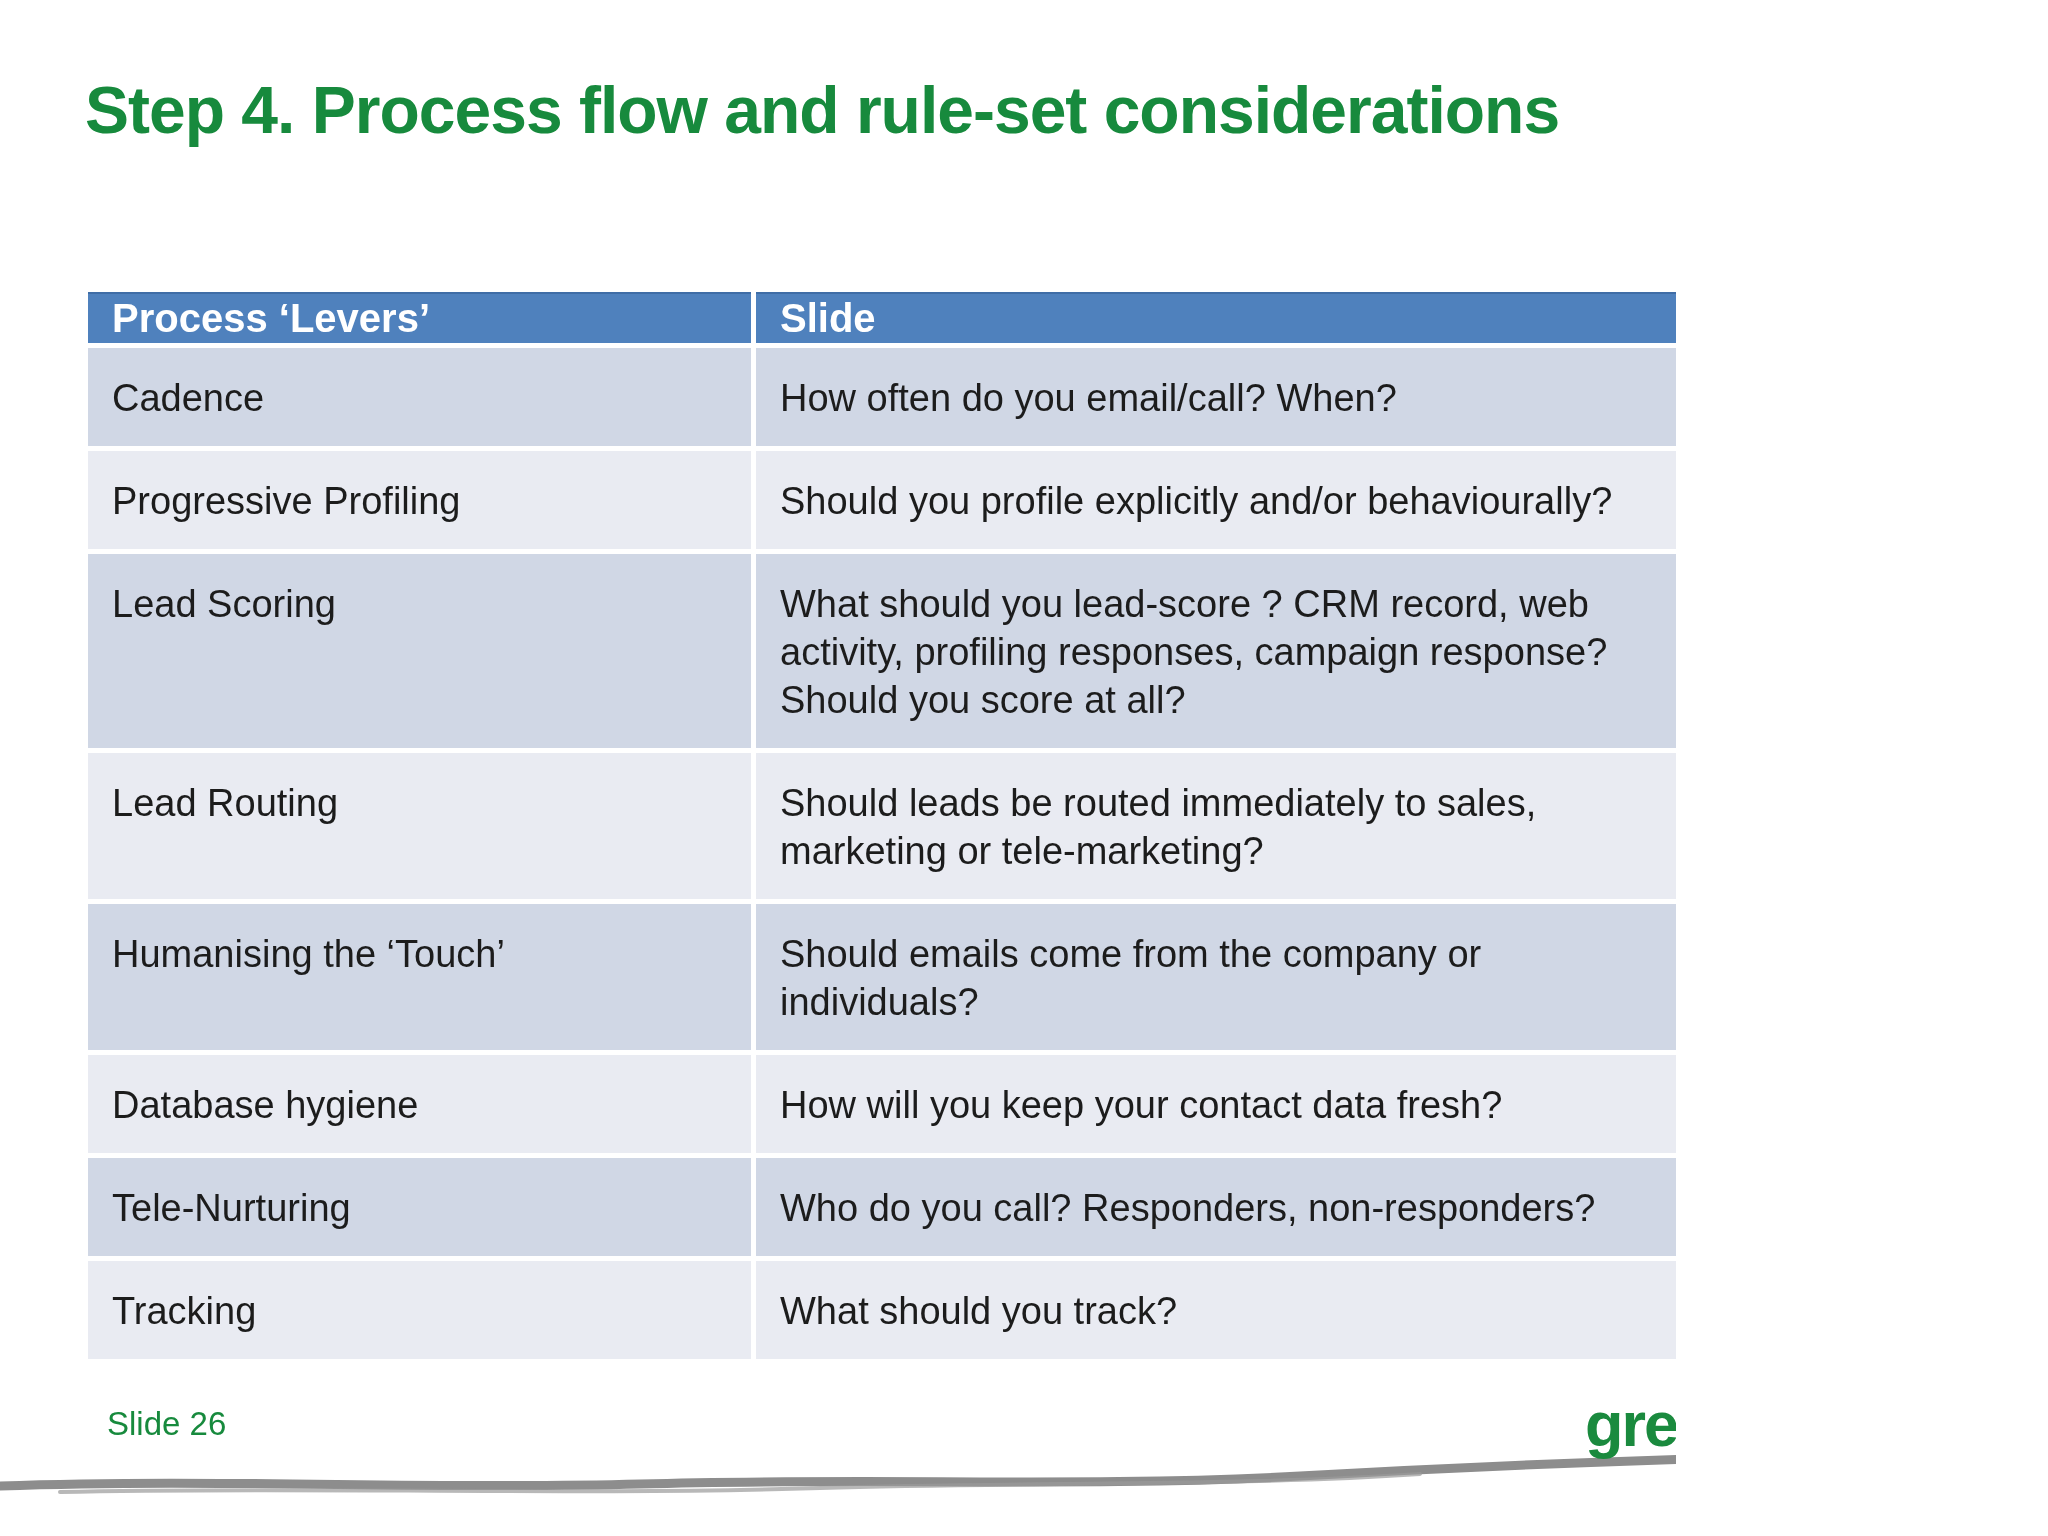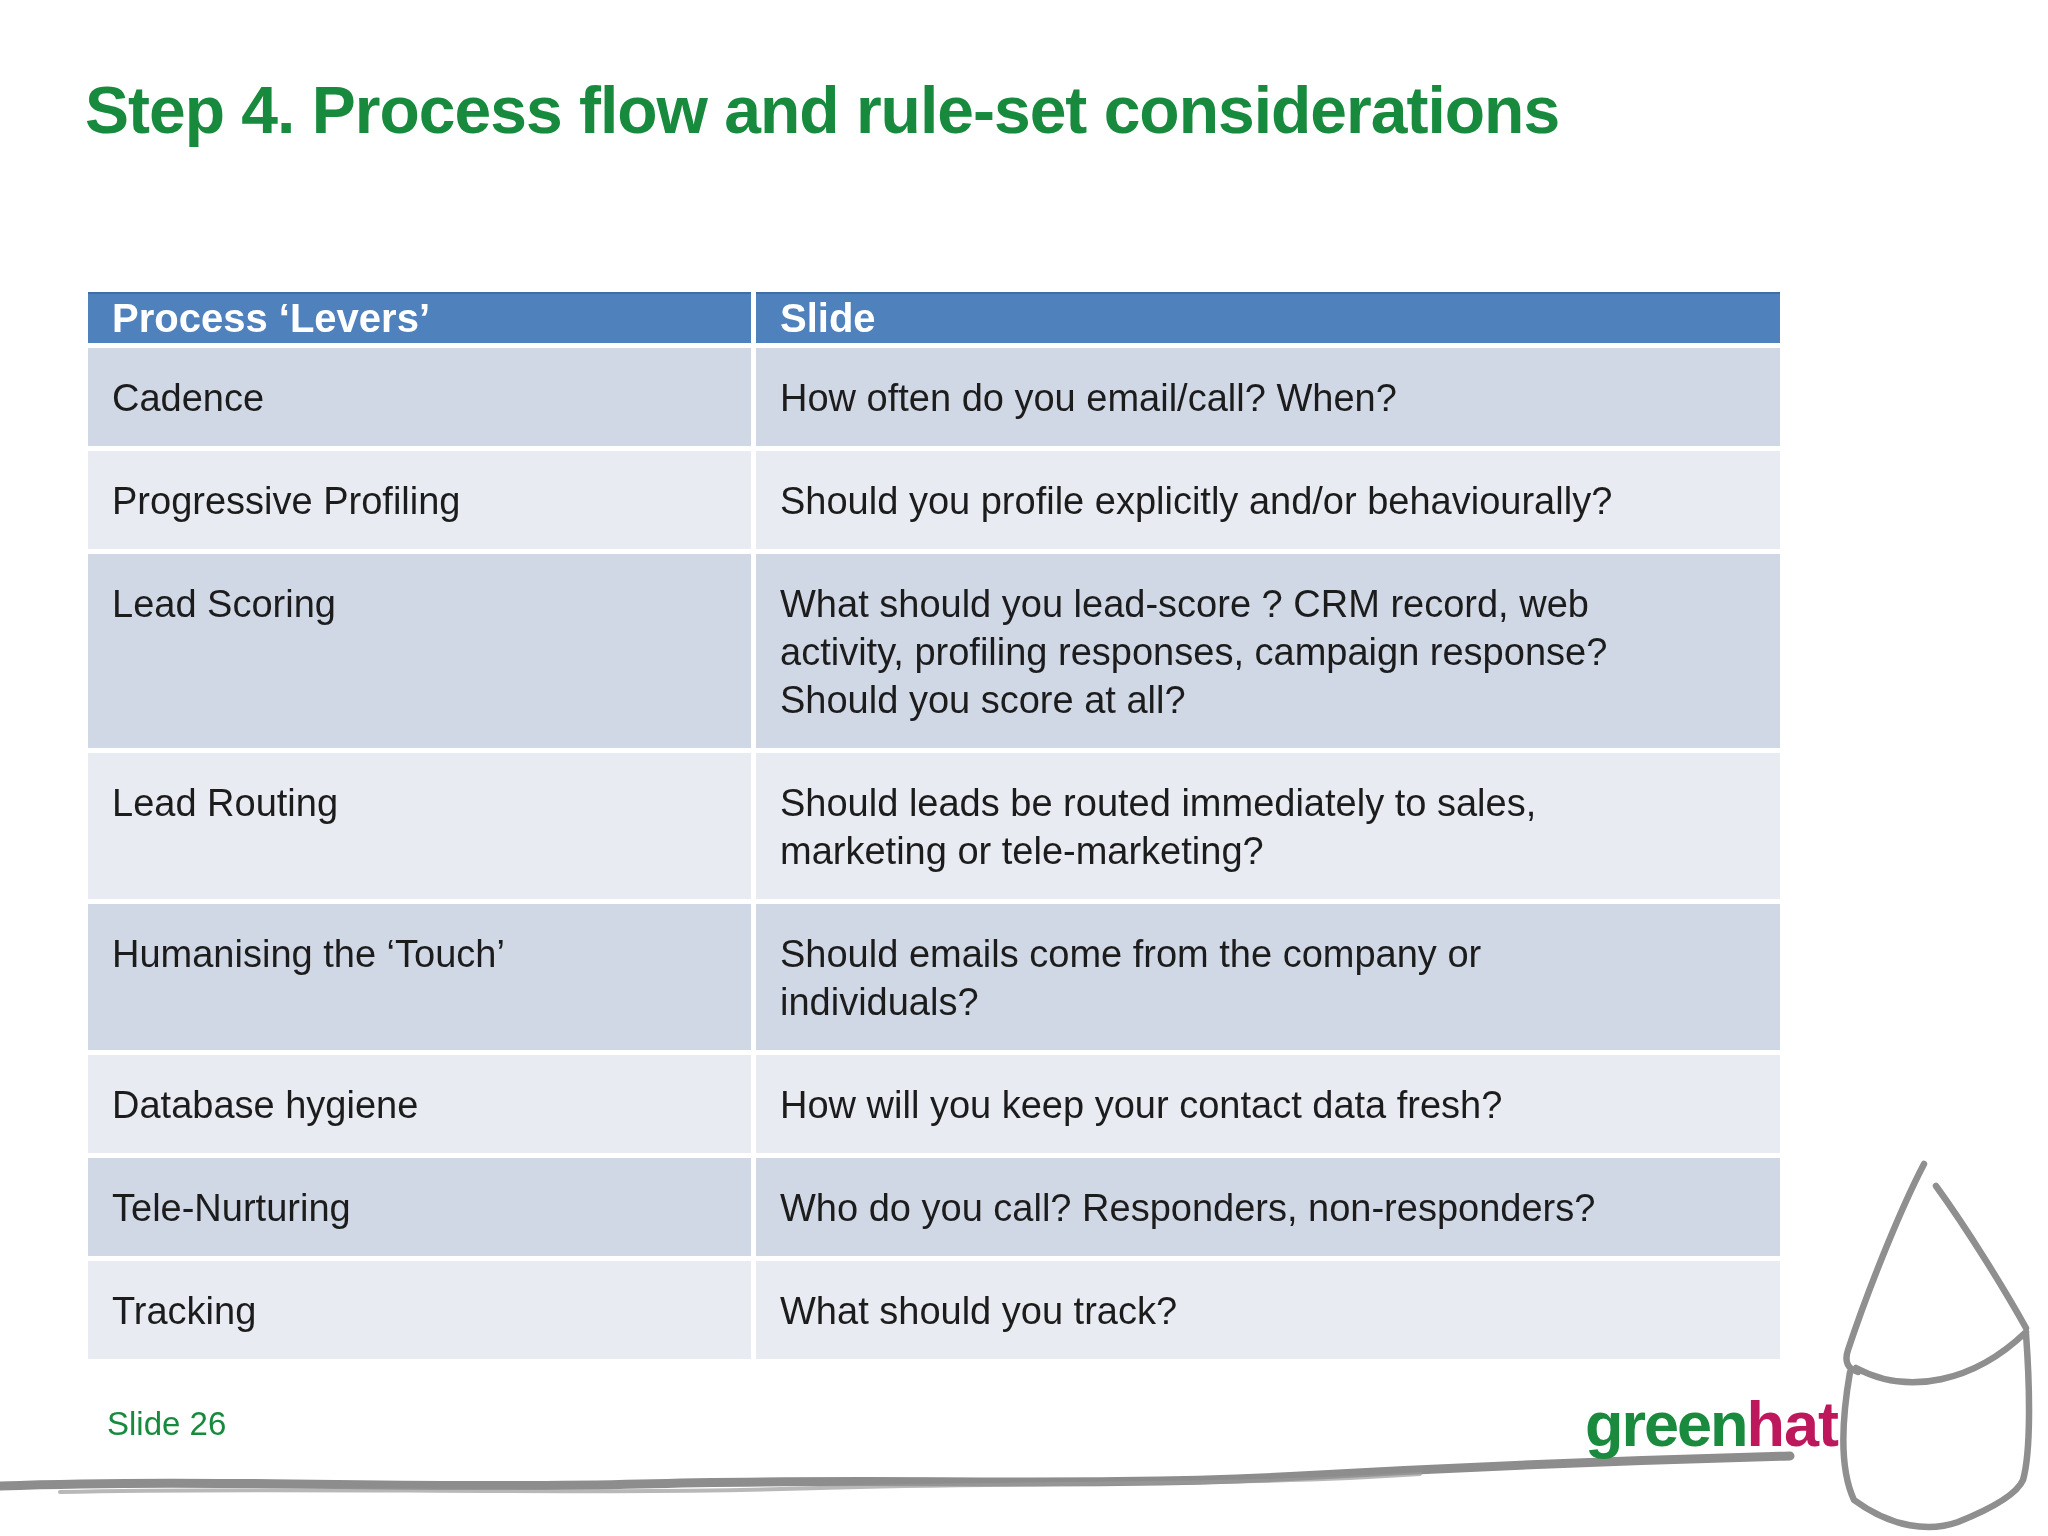--- a/index.html
+++ b/index.html
@@ -1,17 +1,17 @@
 <!DOCTYPE html>
 <html style="--title-green: #178a3d; --header-blue: #4f81bd; --row-dark: #d0d7e5; --row-light: #e9ebf2; --logo-green: #1a8a3e;"><head>
 <meta charset="utf-8">
 <style>
   html,body { margin:0; padding:0; background:#ffffff; }
   .slide {
-    position:relative; width:2048px; height:1536px;
+    position:relative; width:1676px; height:1536px;
     background:#ffffff; overflow:hidden;
     font-family:"Liberation Sans", sans-serif;
   }
   .title {
     position:absolute; left:85px; top:72px; margin:0;
     font-size:66px; font-weight:bold; letter-spacing:-1px;
     color:var(--title-green,#178a3d);
   }
   table.process {
     position:absolute; left:83px; top:287px; width:1702px;

